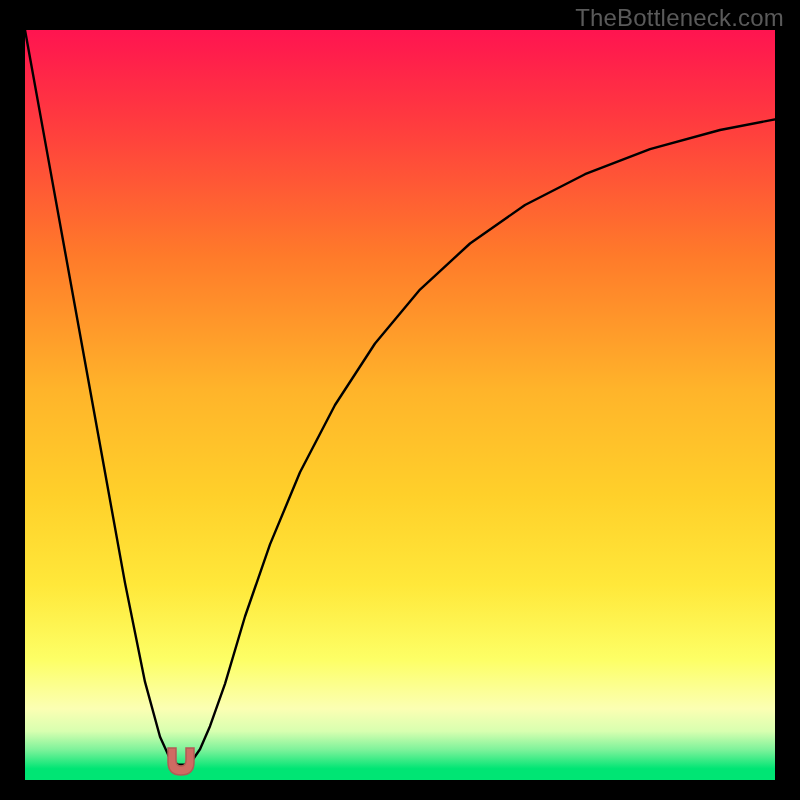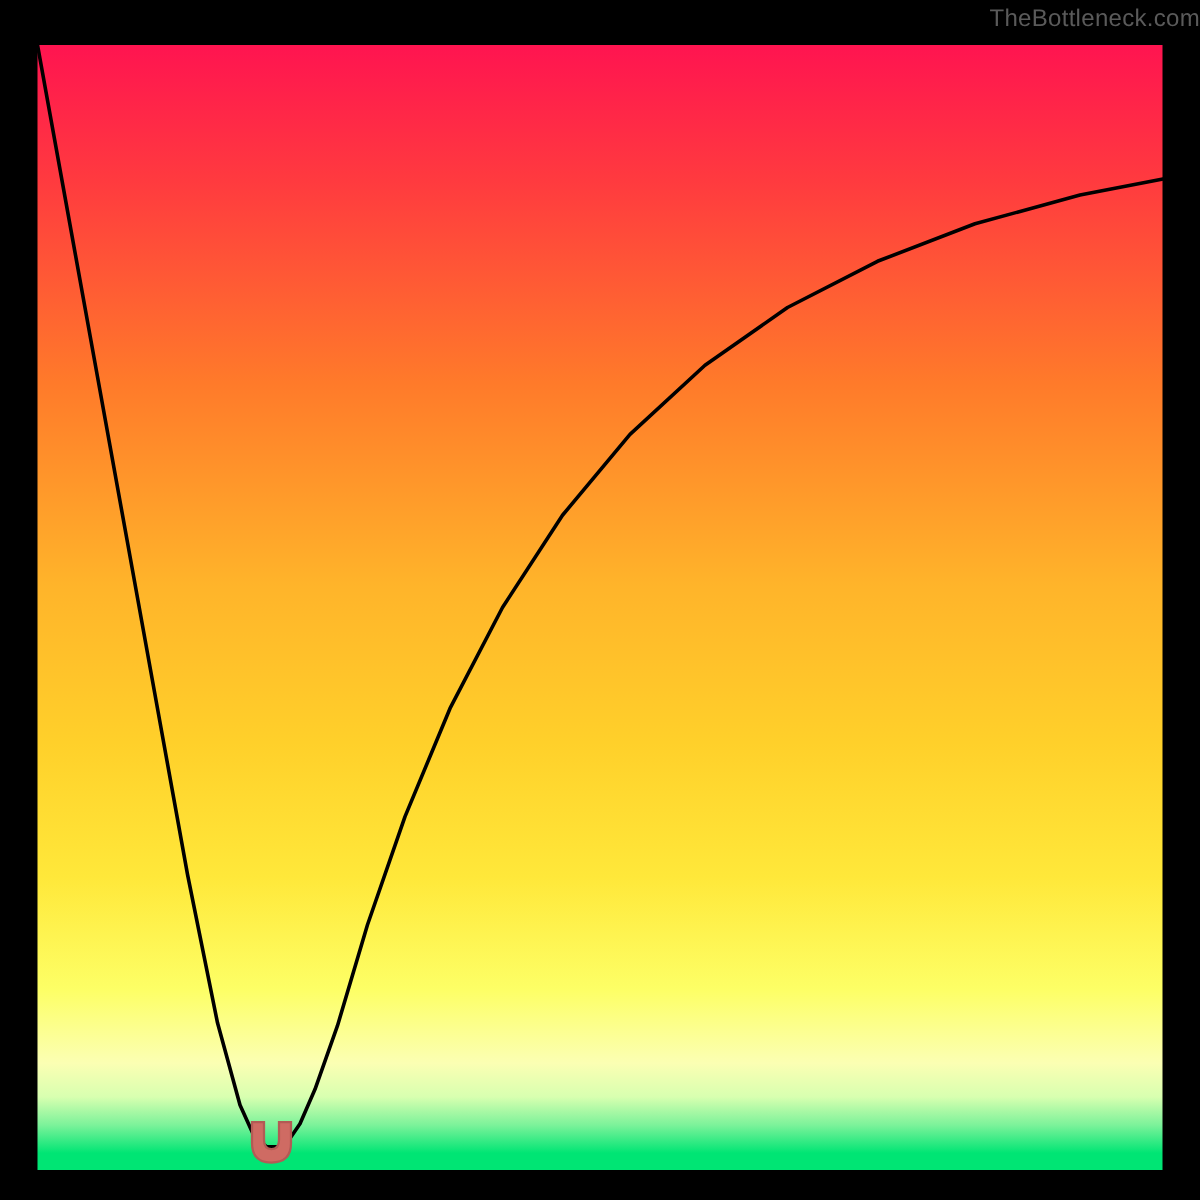--- a/index.html
+++ b/index.html
@@ -18,22 +18,22 @@
   }
   svg {
     display: block;
     position: absolute;
     left: 0;
     top: 0;
   }
   .watermark {
     position: absolute;
     top: 4px;
-    right: 0;
-    font-size: 16px;
+    right: 16px;
+    font-size: 24px;
     font-weight: 500;
     color: #5a5a5a;
     letter-spacing: 0.2px;
     user-select: none;
   }
 </style>
 </head>
 <body>
 
 <div class="stage">

